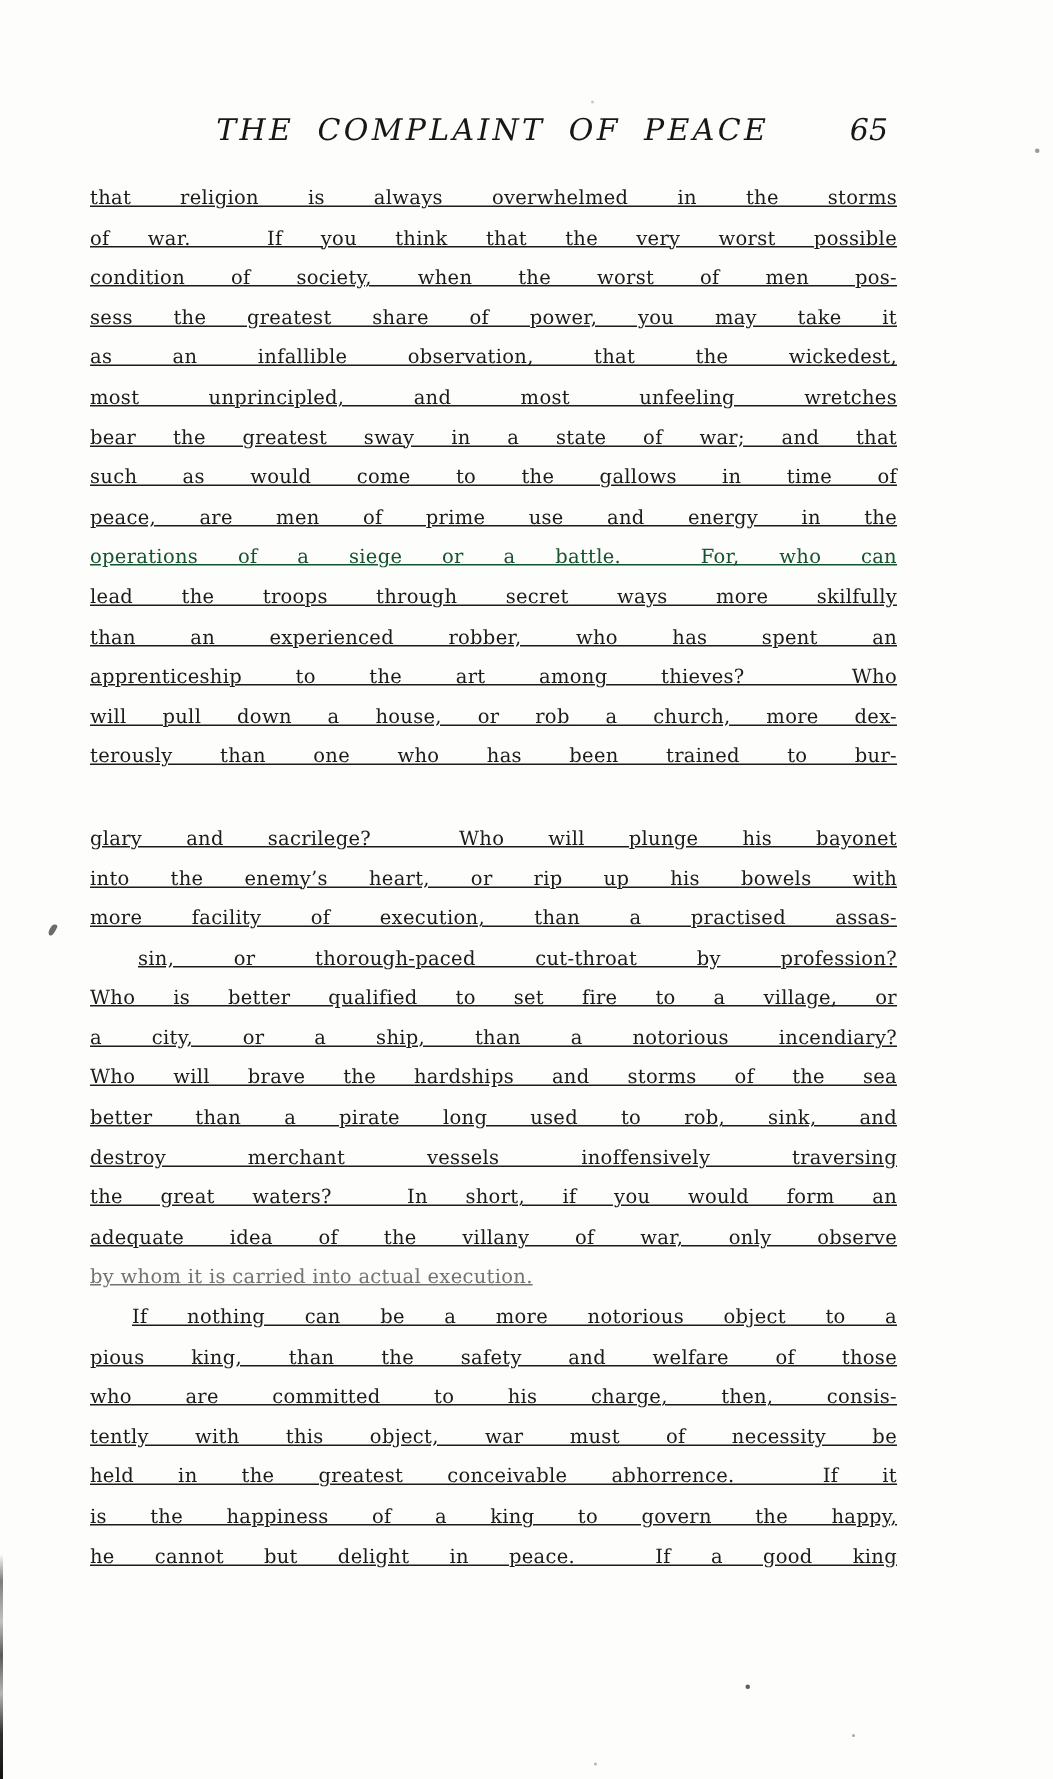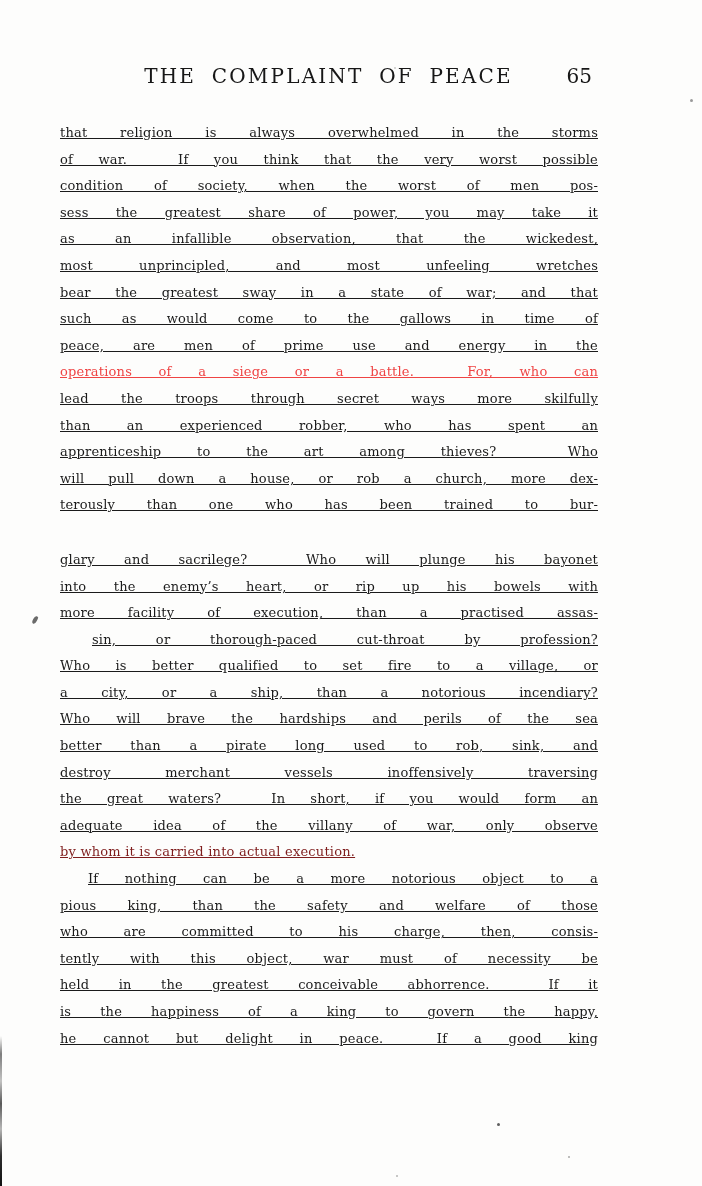--- a/index.html
+++ b/index.html
@@ -8,21 +8,21 @@
     background: #fdfdfc;
     position: relative;
     overflow: hidden;
     font-family: "DejaVu Serif", "Liberation Serif", serif;
     color: #1c1c1c;
   }
   .page { position: absolute; inset: 0; }
 
   .running-head {
     position: absolute;
-    left: 60px; width: 537px; top: 64px; height: 26px;
+    left: 60px; width: 537px; top: 74px; height: 26px; font-style: italic;
   }
   .running-title {
     position: absolute;
     left: 0; right: 0;
     text-align: center;
     font-size: 20px;
     letter-spacing: 2.2px;
     word-spacing: 7px;
     color: #171717;
   }
@@ -91,38 +91,38 @@
       <div class="para">
         <div class="line" style="color: rgb(27, 27, 27);">that religion is always overwhelmed in the storms</div>
         <div class="line" style="color: rgb(27, 27, 27);">of war.  If you think that the very worst possible</div>
         <div class="line" style="color: rgb(27, 27, 27);">condition of society, when the worst of men pos-</div>
         <div class="line" style="color: rgb(27, 27, 27);">sess the greatest share of power, you may take it</div>
         <div class="line" style="color: rgb(27, 27, 27);">as an infallible observation, that the wickedest,</div>
         <div class="line" style="color: rgb(27, 27, 27);">most unprincipled, and most unfeeling wretches</div>
         <div class="line" style="color: rgb(27, 27, 27);">bear the greatest sway in a state of war; and that</div>
         <div class="line" style="color: rgb(27, 27, 27);">such as would come to the gallows in time of</div>
         <div class="line" style="color: rgb(27, 27, 27);">peace, are men of prime use and energy in the</div>
-        <div class="line" style="color: #ef4444;">operations of a siege or a battle.  For, who can</div>
+        <div class="line" style="color: #14532d;">operations of a siege or a battle.  For, who can</div>
         <div class="line" style="color: rgb(27, 27, 27);">lead the troops through secret ways more skilfully</div>
         <div class="line" style="color: rgb(27, 27, 27);">than an experienced robber, who has spent an</div>
         <div class="line" style="color: rgb(27, 27, 27);">apprenticeship to the art among thieves?  Who</div>
         <div class="line" style="color: rgb(27, 27, 27);">will pull down a house, or rob a church, more dex-</div>
         <div class="line" style="color: rgb(27, 27, 27);">terously than one who has been trained to bur-</div>
         <div class="line" style="color: rgb(27, 27, 27); margin-top: 28px;">glary and sacrilege?  Who will plunge his bayonet</div>
         <div class="line" style="color: rgb(27, 27, 27);">into the enemy’s heart, or rip up his bowels with</div>
         <div class="line" style="color: rgb(27, 27, 27);">more facility of execution, than a practised assas-</div>
         <div class="line" style="color: rgb(27, 27, 27); margin-left: 32px;">sin, or thorough-paced cut-throat by profession?</div>
         <div class="line" style="color: rgb(27, 27, 27);">Who is better qualified to set fire to a village, or</div>
         <div class="line" style="color: rgb(27, 27, 27);">a city, or a ship, than a notorious incendiary?</div>
-        <div class="line" style="color: rgb(27, 27, 27);">Who will brave the hardships and perils of the sea</div>
+        <div class="line" style="color: rgb(27, 27, 27);">Who will brave the hardships and storms of the sea</div>
         <div class="line" style="color: rgb(27, 27, 27);">better than a pirate long used to rob, sink, and</div>
         <div class="line" style="color: rgb(27, 27, 27);">destroy merchant vessels inoffensively traversing</div>
         <div class="line" style="color: rgb(27, 27, 27);">the great waters?  In short, if you would form an</div>
         <div class="line" style="color: rgb(27, 27, 27);">adequate idea of the villany of war, only observe</div>
-        <div class="line para-end" style="color: #7f1d1d;">by whom it is carried into actual execution.</div>
+        <div class="line para-end" style="color: #737373;">by whom it is carried into actual execution.</div>
       </div>
       <div class="para indented">
         <div class="line" style="color: rgb(27, 27, 27);">If nothing can be a more notorious object to a</div>
         <div class="line" style="color: rgb(27, 27, 27);">pious king, than the safety and welfare of those</div>
         <div class="line" style="color: rgb(27, 27, 27);">who are committed to his charge, then, consis-</div>
         <div class="line" style="color: rgb(27, 27, 27);">tently with this object, war must of necessity be</div>
         <div class="line" style="color: rgb(27, 27, 27);">held in the greatest conceivable abhorrence.  If it</div>
         <div class="line" style="color: rgb(27, 27, 27);">is the happiness of a king to govern the happy,</div>
         <div class="line" style="color: rgb(27, 27, 27);">he cannot but delight in peace.  If a good king</div>
       </div>

